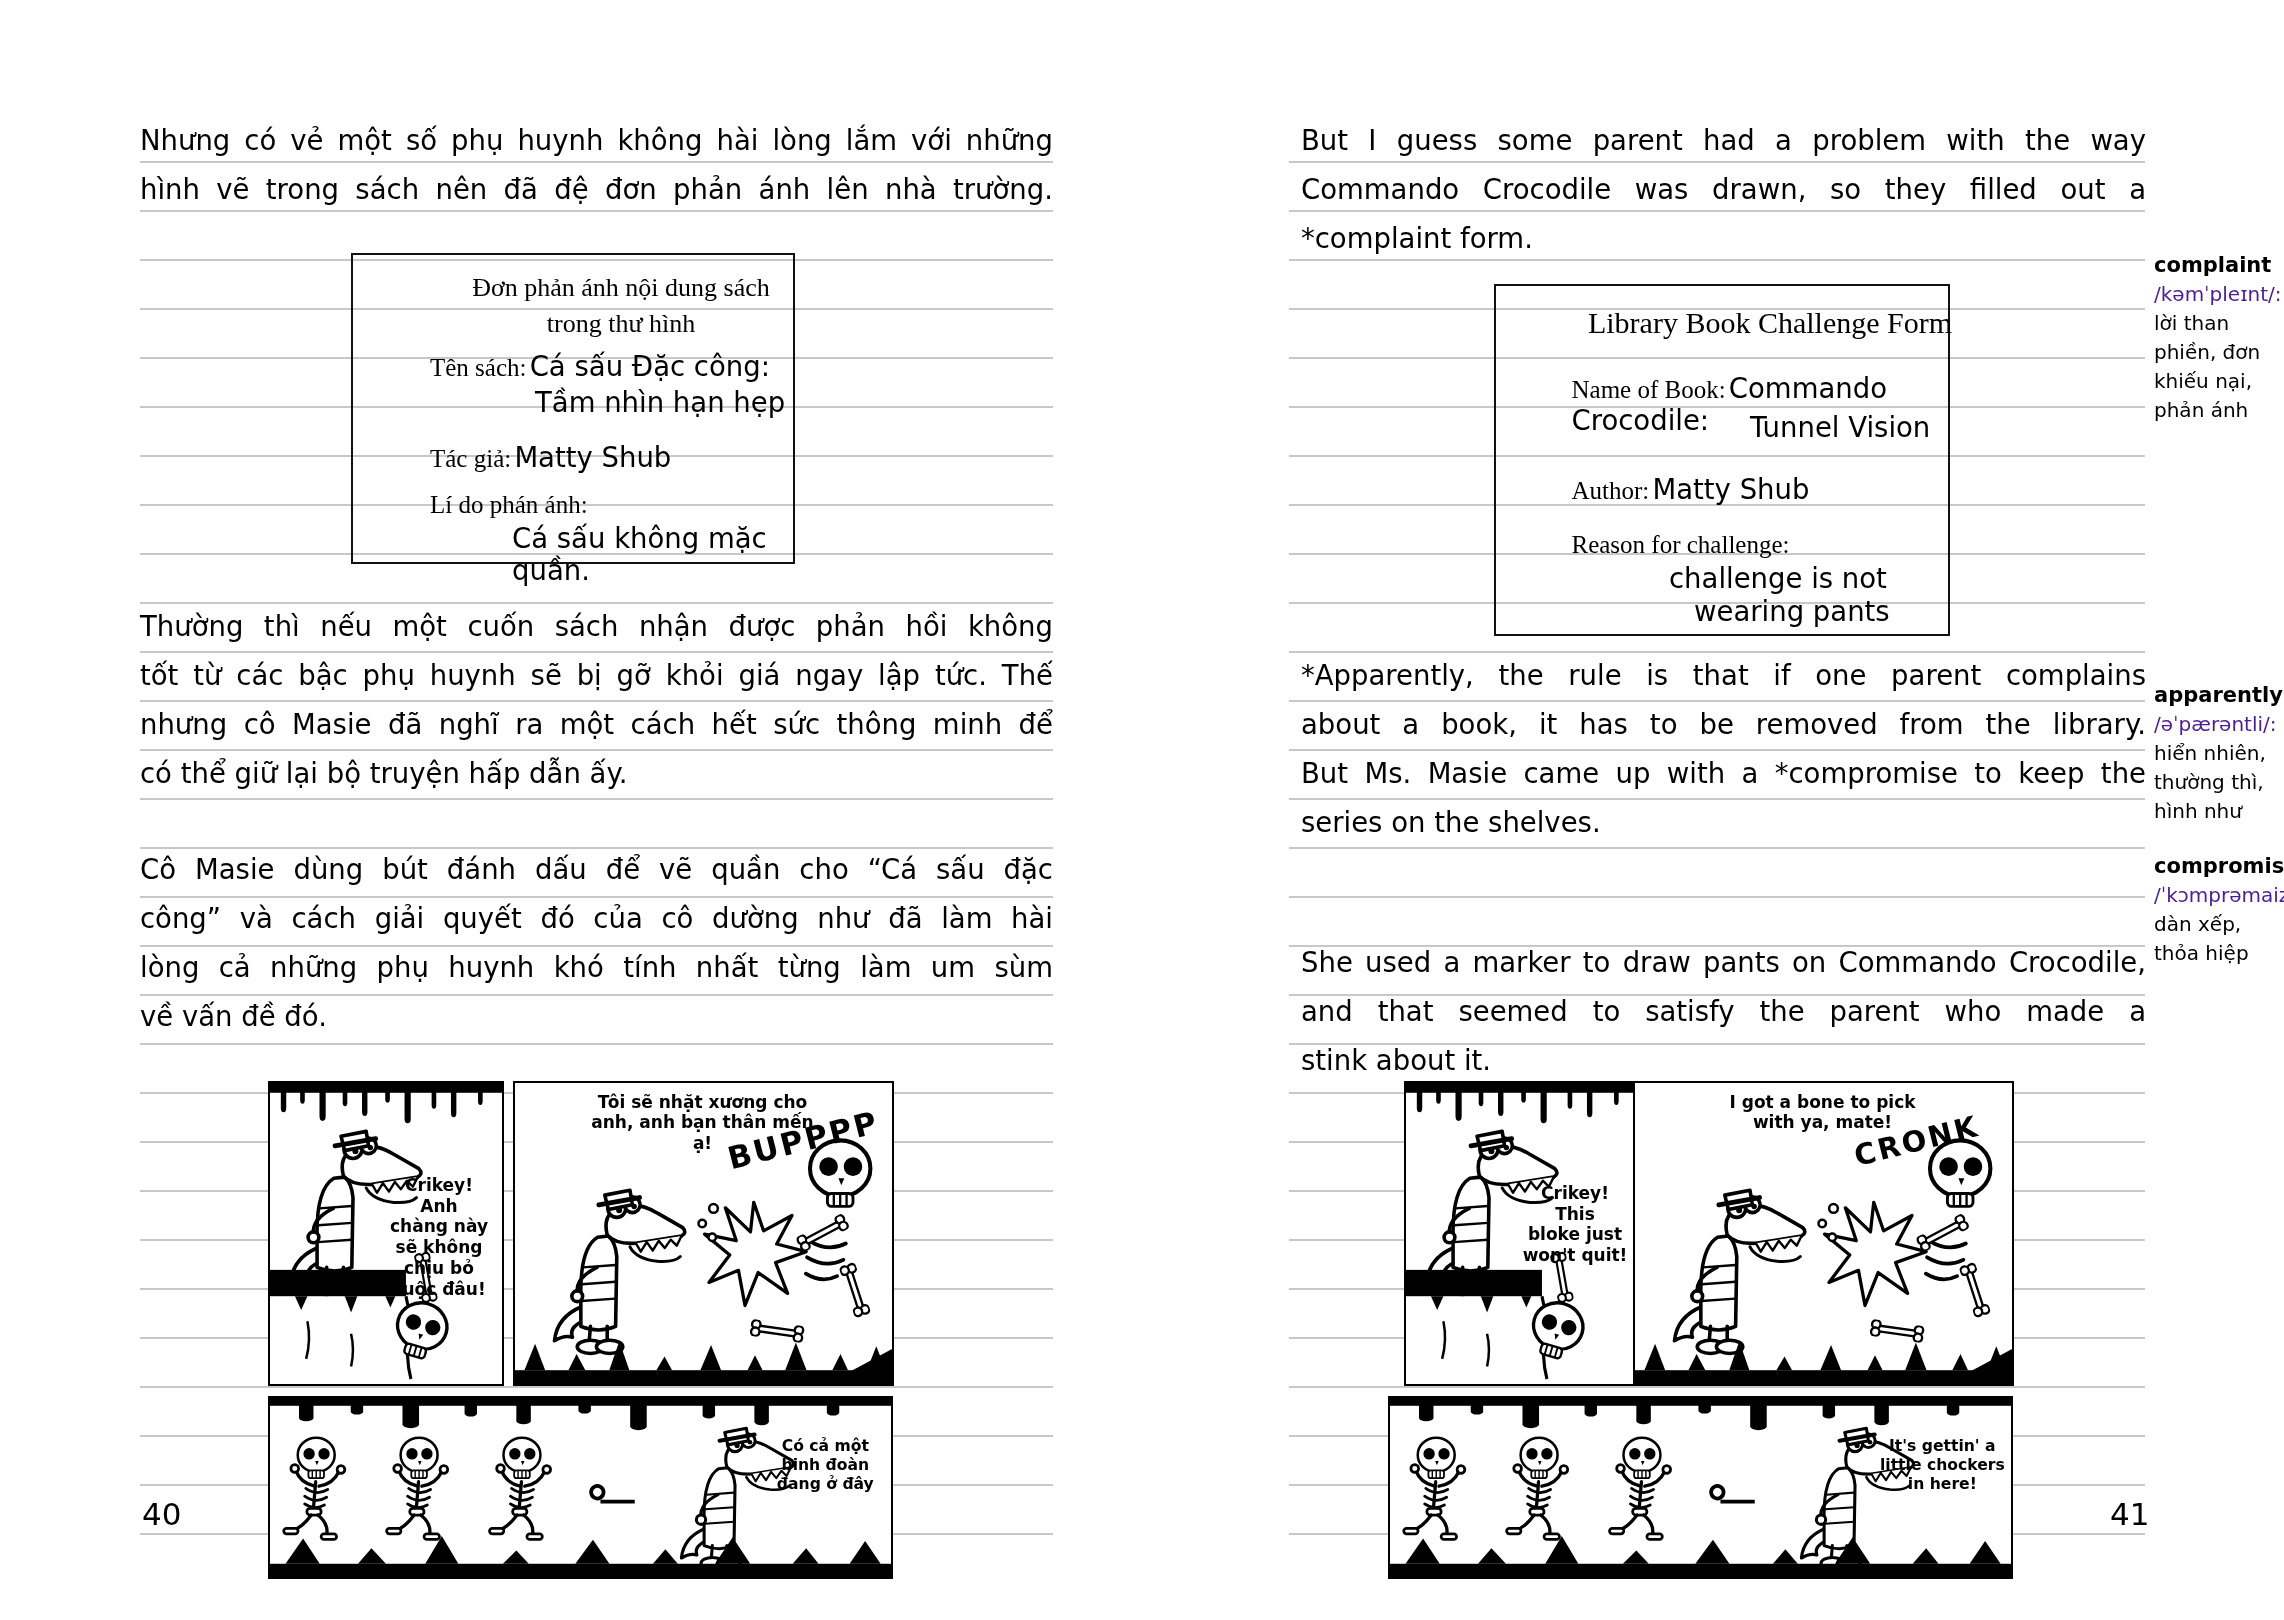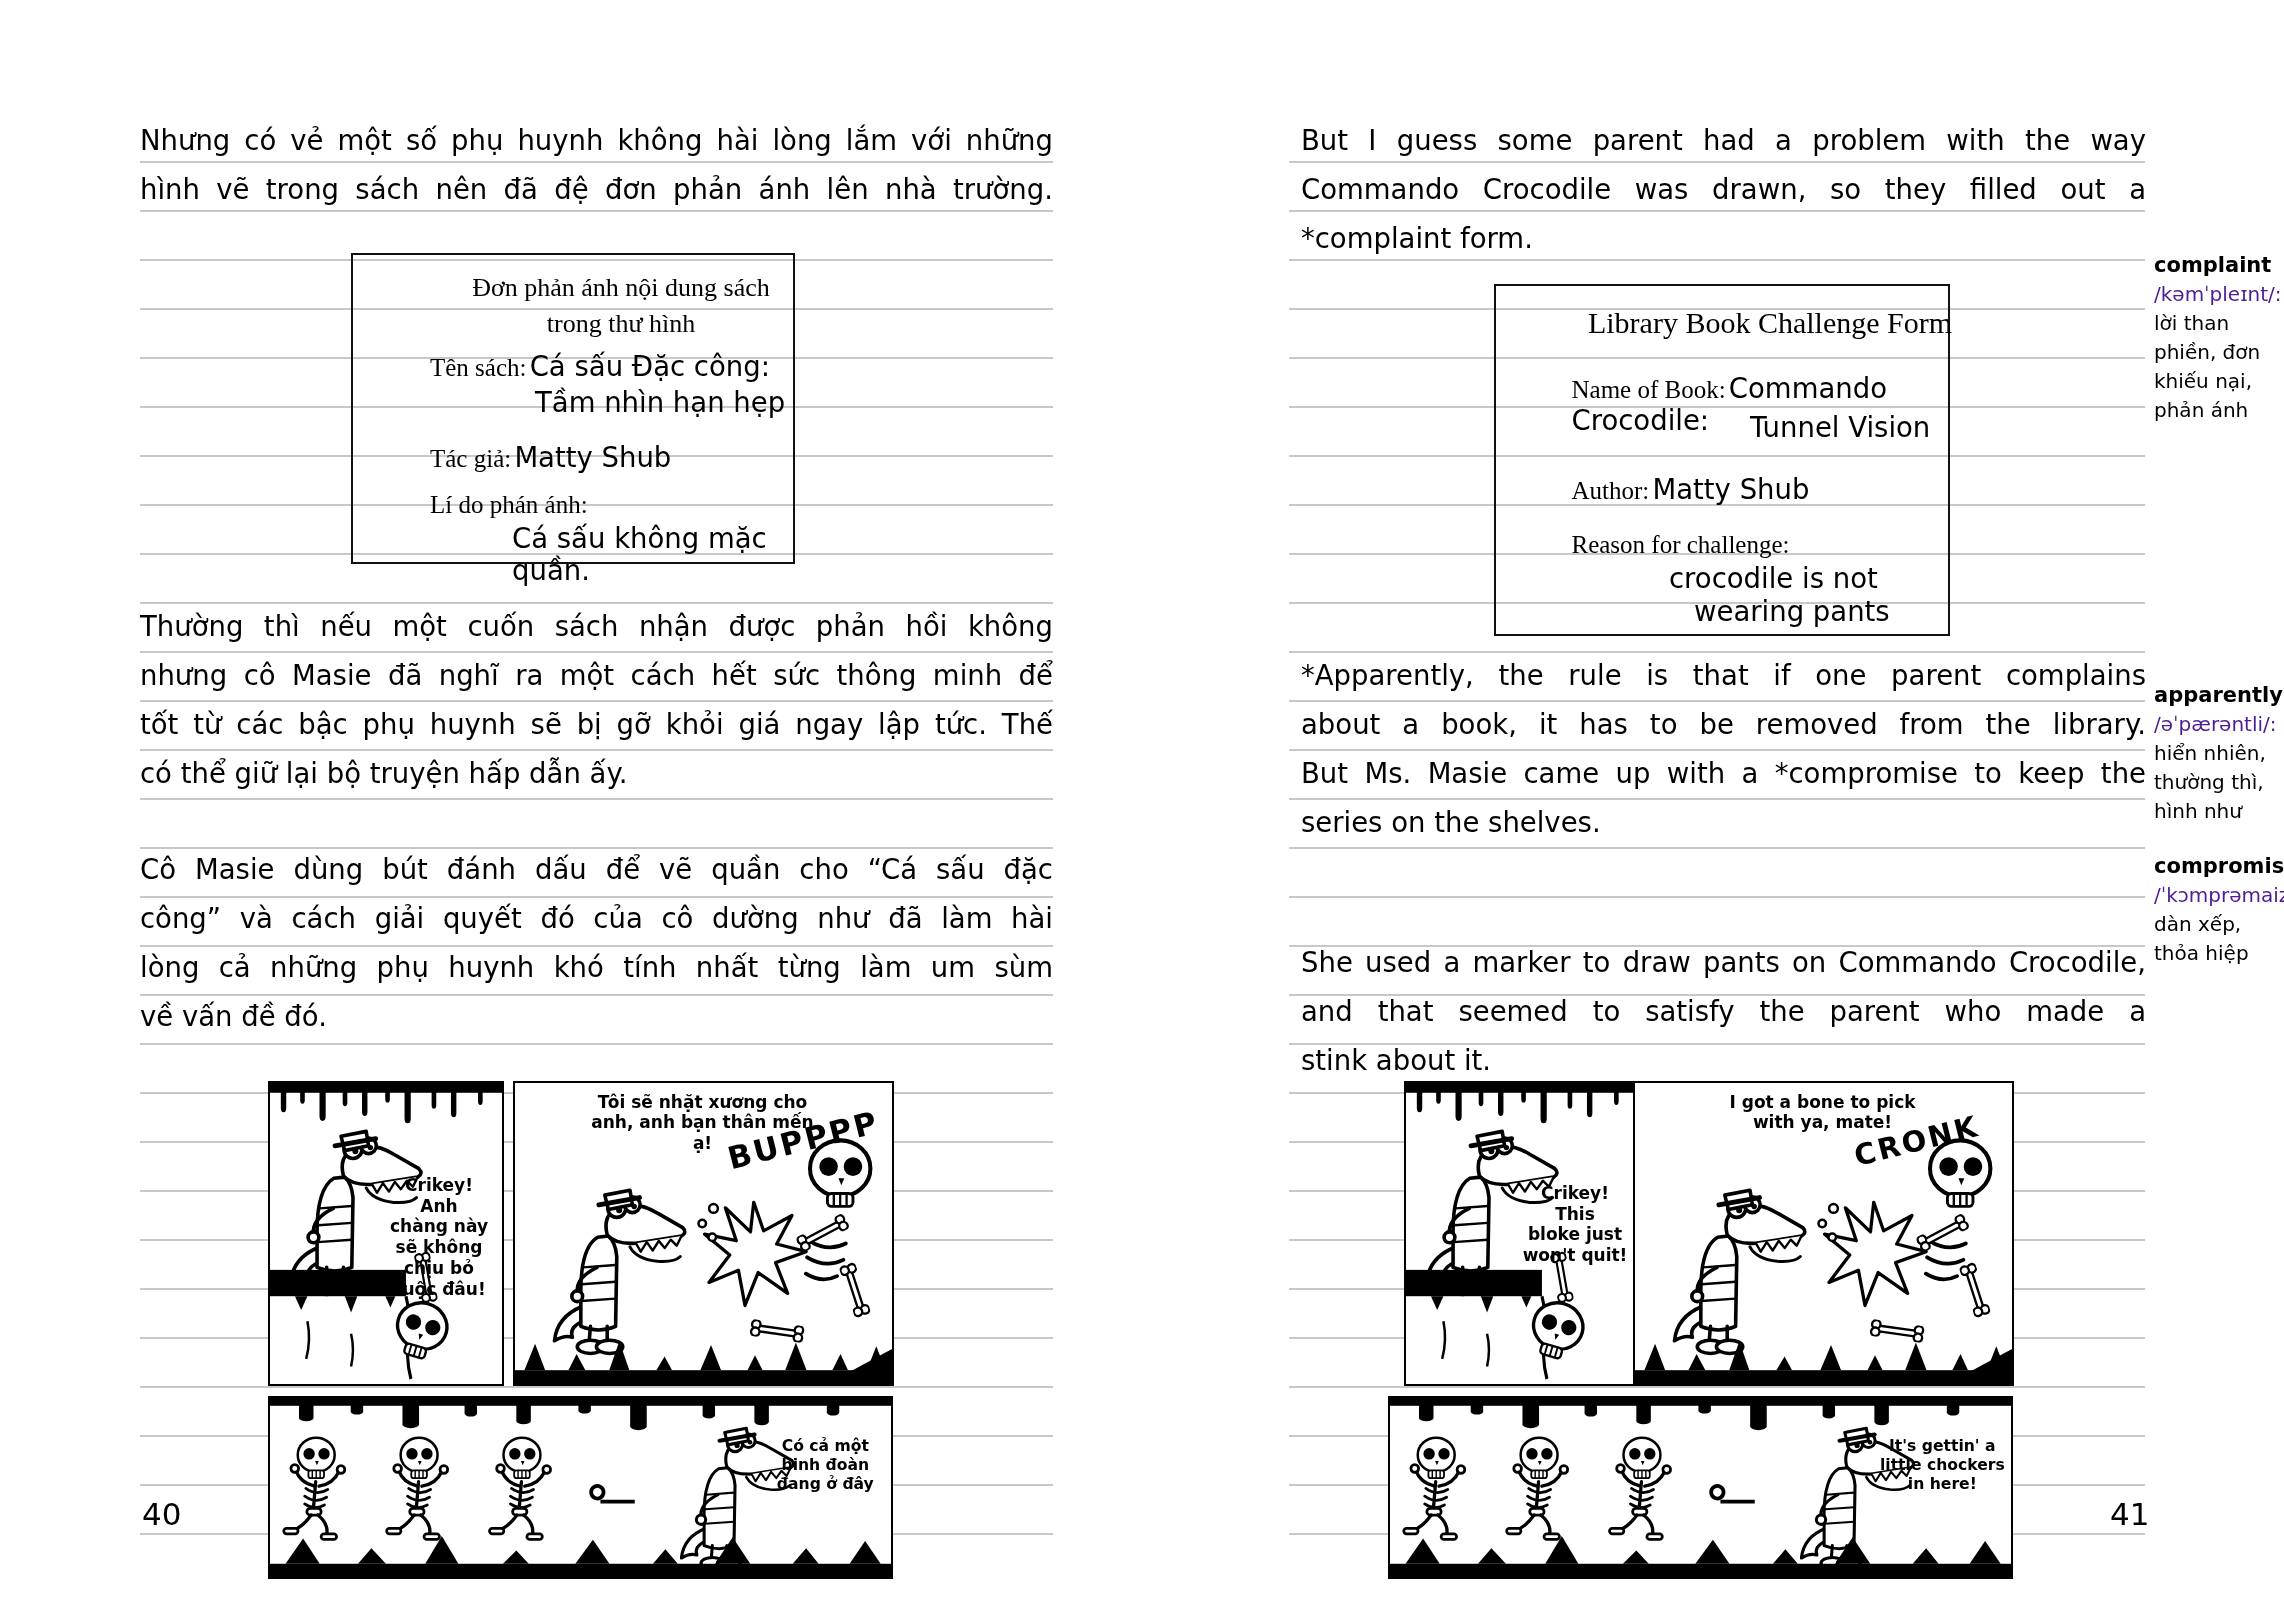--- a/index.html
+++ b/index.html
@@ -145,22 +145,22 @@
   <div class="abs" style="left:29px;top:186px;">
     <span class="f-serif f-label">Tác giả:</span>
     <span class="f-hand">Matty Shub</span>
   </div>
   <div class="abs f-serif f-label" style="left:29px;top:236px;">Lí do phán ánh:</div>
   <div class="abs f-hand" style="left:111px;top:267px;">Cá sấu không mặc quần.</div>
 </div>
 
 <div class="para" style="left:140px;top:600px;width:913px;">
   <div class="hline j">Thường thì nếu một cuốn sách nhận được phản hồi không</div>
+  <div class="hline j">tốt từ các bậc phụ huynh sẽ bị gỡ khỏi giá ngay lập tức. Thế</div>
   <div class="hline j">nhưng cô Masie đã nghĩ ra một cách hết sức thông minh để</div>
-  <div class="hline j">tốt từ các bậc phụ huynh sẽ bị gỡ khỏi giá ngay lập tức. Thế</div>
   <div class="hline">có thể giữ lại bộ truyện hấp dẫn ấy.</div>
 </div>
 
 <div class="para" style="left:140px;top:843px;width:913px;">
   <div class="hline j">Cô Masie dùng bút đánh dấu để vẽ quần cho “Cá sấu đặc</div>
   <div class="hline j">công” và cách giải quyết đó của cô dường như đã làm hài</div>
   <div class="hline j">lòng cả những phụ huynh khó tính nhất từng làm um sùm</div>
   <div class="hline">về vấn đề đó.</div>
 </div>
 
@@ -264,21 +264,21 @@
   <div class="abs" style="left:27.5px;top:86px;width:412px;">
     <span class="f-serif f-label">Name of Book:</span>
     <span class="f-hand">Commando Crocodile:</span>
   </div>
   <div class="abs f-hand" style="left:206px;top:125px;">Tunnel Vision</div>
   <div class="abs" style="left:27.5px;top:187px;">
     <span class="f-serif f-label">Author:</span>
     <span class="f-hand">Matty Shub</span>
   </div>
   <div class="abs f-serif f-label" style="left:27.5px;top:245px;">Reason for challenge:</div>
-  <div class="abs f-hand" style="left:125px;top:276px;">crocodile is not</div>
+  <div class="abs f-hand" style="left:125px;top:276px;">challenge is not</div>
   <div class="abs f-hand" style="left:150px;top:309px;">wearing pants</div>
 </div>
 
 <div class="para" style="left:1301px;top:649px;width:845px;">
   <div class="hline j">*Apparently, the rule is that if one parent complains</div>
   <div class="hline j">about a book, it has to be removed from the library.</div>
   <div class="hline j">But Ms. Masie came up with a *compromise to keep the</div>
   <div class="hline">series on the shelves.</div>
 </div>
 

